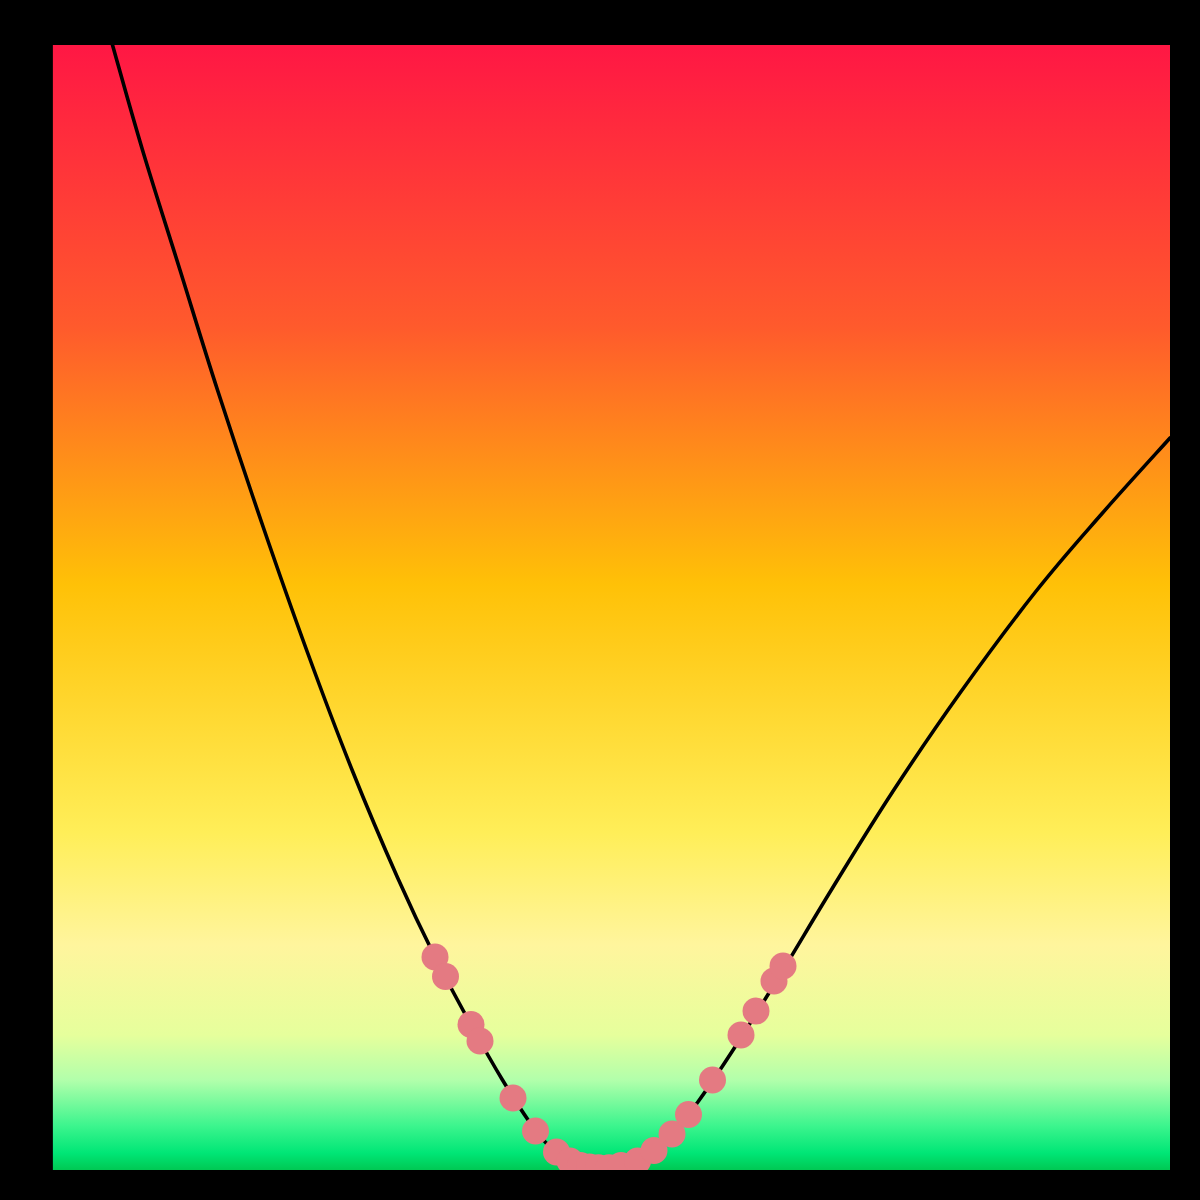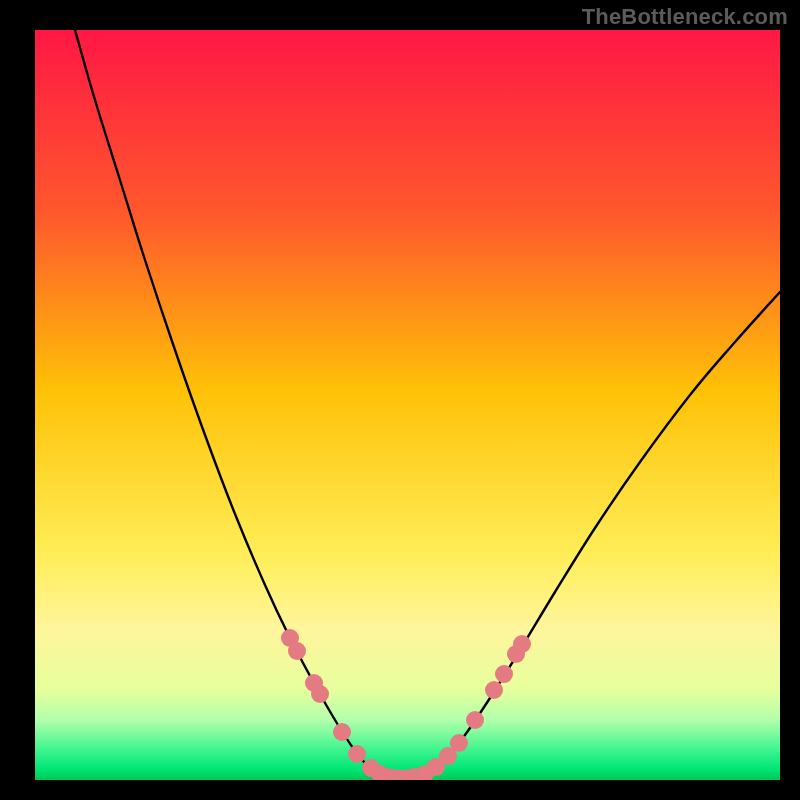--- a/index.html
+++ b/index.html
@@ -37,21 +37,20 @@
     overflow: hidden;
   }
   svg {
     display: block;
   }
 </style>
 </head>
 <body>
 
 <div class="frame">
-  <div class="watermark">TheBottleneck.com</div>
 
   <div class="plot-wrap">
     <svg id="plot-svg" width="745" height="750" viewBox="0 0 745 750">
       <defs>
         <linearGradient id="bg-grad" x1="0" y1="0" x2="0" y2="1">
             <stop offset="0%" stop-color="#ff1744"></stop>
             <stop offset="25%" stop-color="#ff5a2c"></stop>
             <stop offset="48%" stop-color="#ffc107"></stop>
             <stop offset="70%" stop-color="#ffee58"></stop>
             <stop offset="80%" stop-color="#fff59d"></stop>

